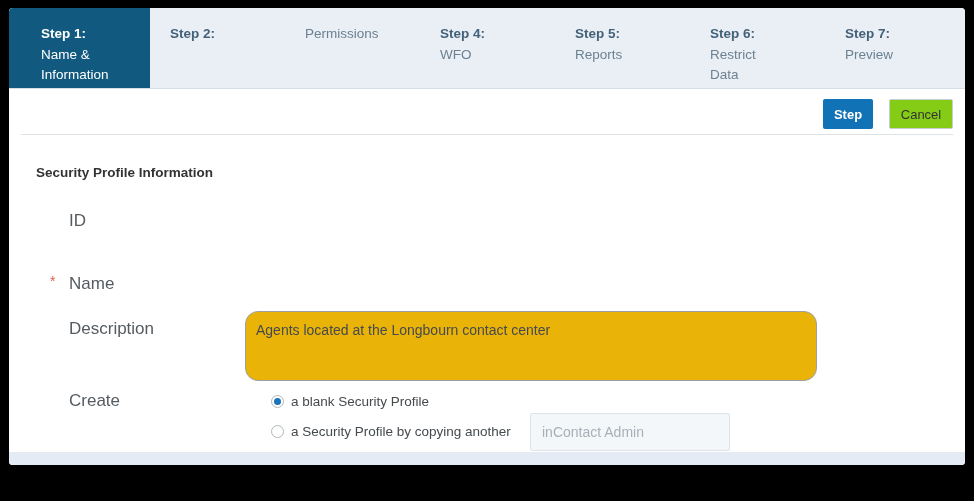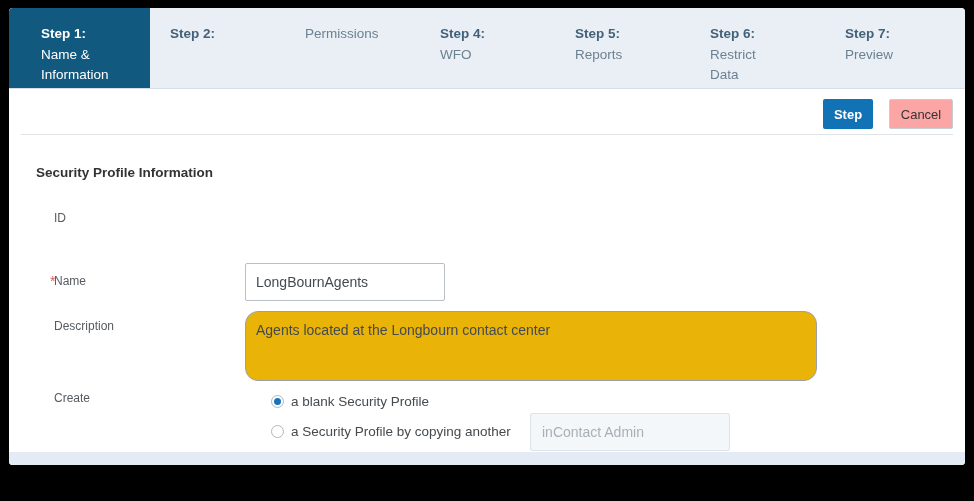--- a/index.html
+++ b/index.html
@@ -127,21 +127,21 @@
     font-weight: bold;
     cursor: pointer;
     padding: 0;
   }
   #btn-cancel {
     position: absolute;
     right: 12px;
     top: 10px;
     width: 64px;
     height: 30px;
-    background: #fca5a5;
+    background: #84cc16;
     border: 1px solid #c6cdd3;
     border-radius: 2px;
     color: #333333;
     font-family: "Liberation Sans", sans-serif;
     font-size: 13px;
     cursor: pointer;
     padding: 0;
   }
   #action-divider {
     position: absolute;
@@ -170,22 +170,22 @@
     color: #333333;
   }
 
   .form-row {
     position: absolute;
     left: 0;
     width: 956px;
   }
   .field-label {
     position: absolute;
-    left: 45px;
-    font-size: 12px;
+    left: 60px;
+    font-size: 17px;
     color: #555b60;
     white-space: nowrap;
   }
   .req-star {
     position: absolute;
     left: 41px;
     color: #e8584e;
     font-size: 14px;
     line-height: 14px;
   }
@@ -344,21 +344,20 @@
       <div id="section-title">Security Profile Information</div>
 
       <div class="form-row" id="row-id">
         <span class="field-label">ID</span>
         <span style="position:absolute;left:236px;top:0;font-size:14px;color:#454a4e;"></span>
       </div>
 
       <div class="form-row" id="row-name">
         <span class="req-star" style="top:11px">*</span>
         <span class="field-label" style="top:11px">Name</span>
-        <input id="input-name" type="text" value="LongBournAgents" style="">
       </div>
 
       <div class="form-row" id="row-desc">
         <span class="field-label" style="top:8px">Description</span>
         <textarea id="textarea-desc" style="">Agents located at the Longbourn contact center</textarea>
       </div>
 
       <div class="form-row" id="row-create">
         <span class="field-label" style="top:4px">Create</span>
 

